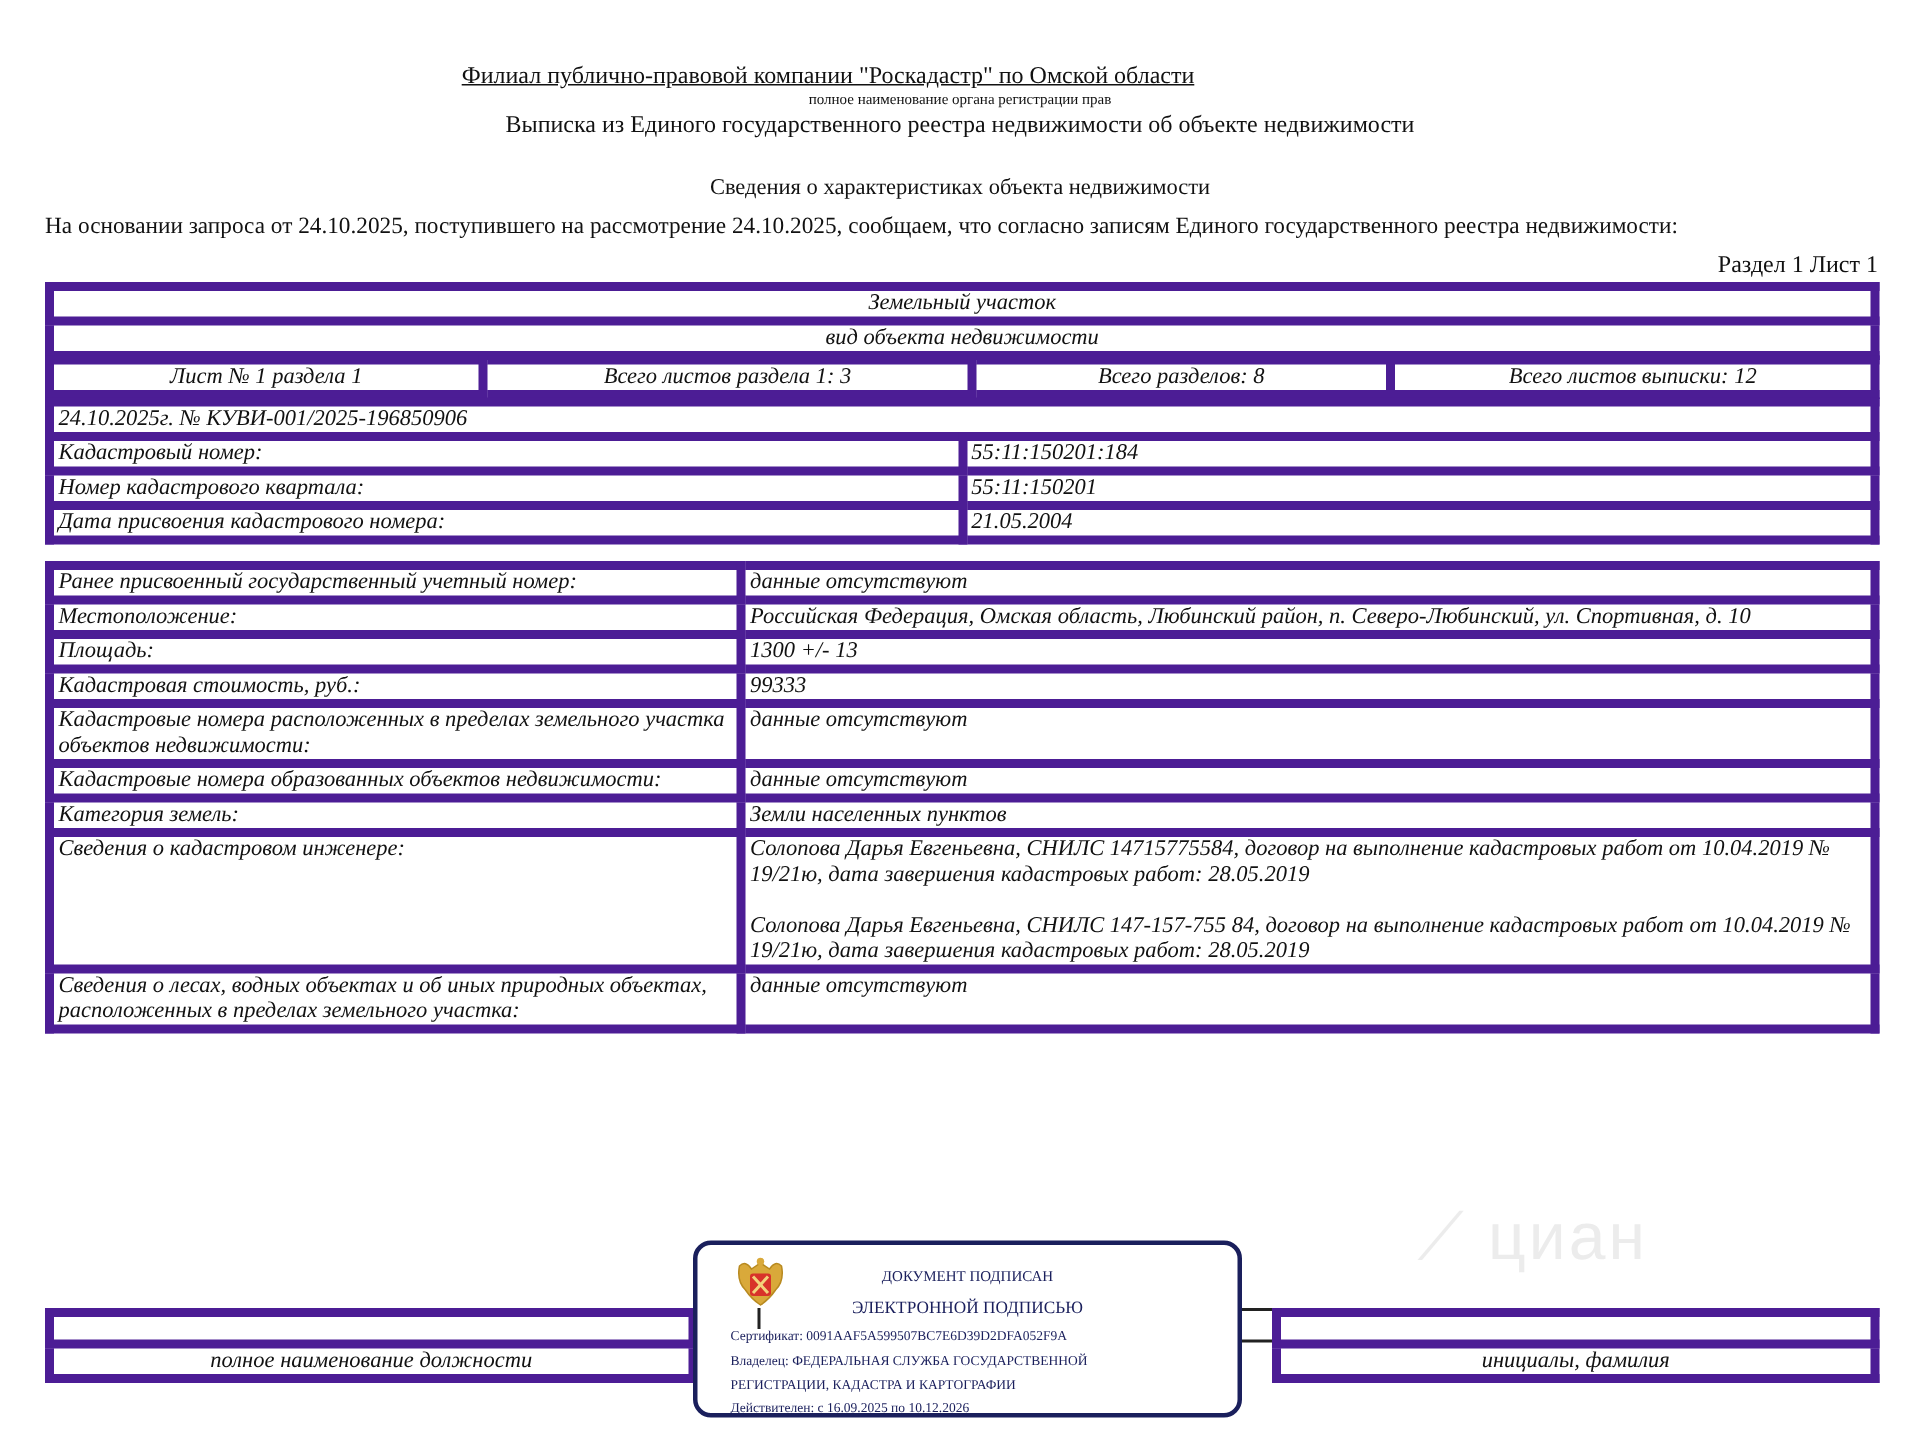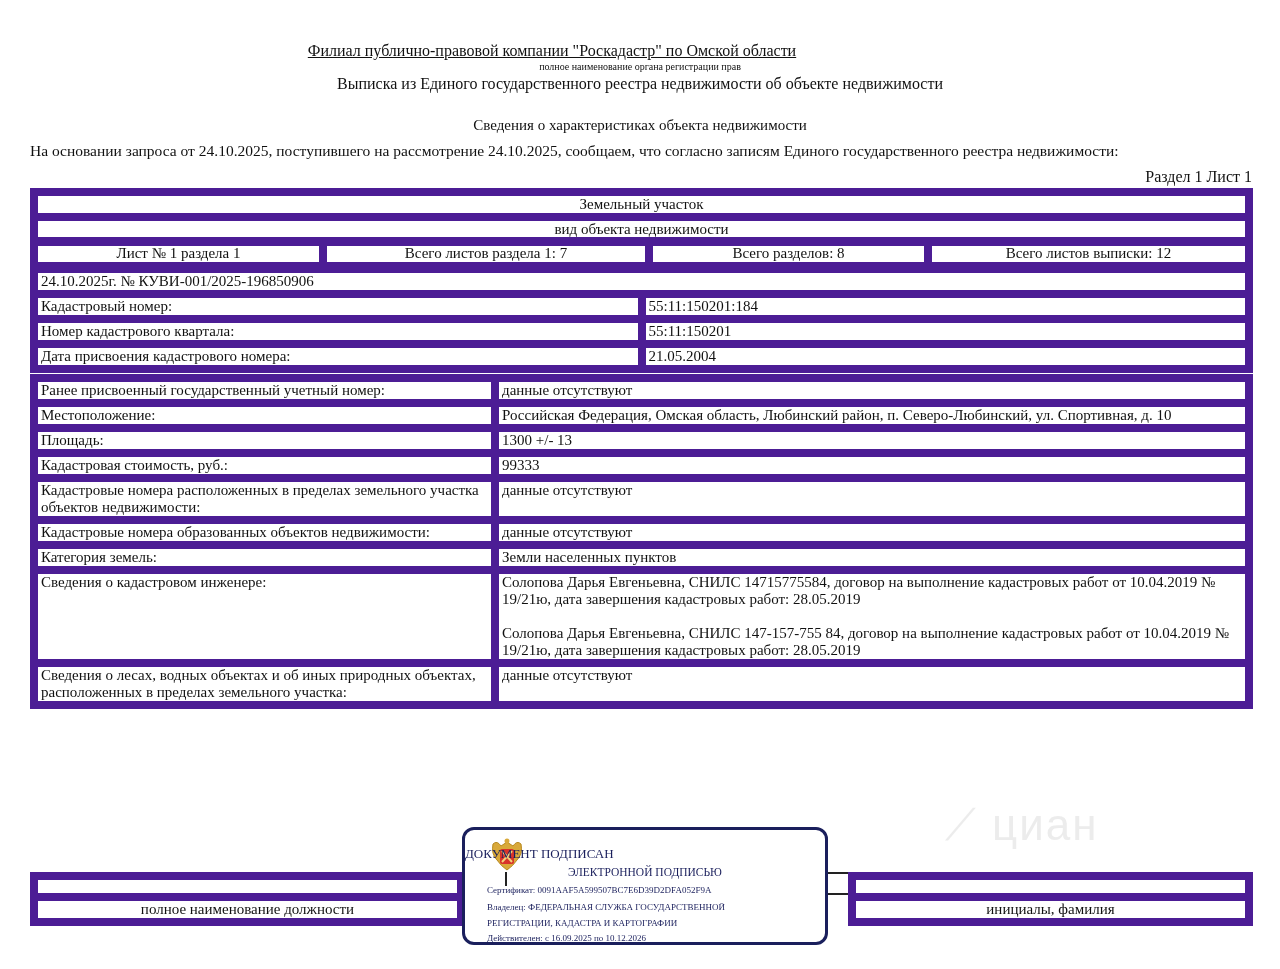--- a/index.html
+++ b/index.html
@@ -10,21 +10,21 @@
   }
   .abs { position: absolute; }
   #org-name { left: 0; width: 1104px; top: 42px; font-size: 16px; text-decoration: underline; text-align: center; }
   #org-caption { left: 0; width: 1280px; top: 61px; font-size: 10px; text-align: center; }
   #doc-title { left: 0; width: 1280px; top: 75px; font-size: 16px; text-align: center; }
   #section-title { left: 0; width: 1280px; top: 117px; font-size: 15px; text-align: center; }
   #basis { left: 30px; top: 142px; font-size: 15.5px; white-space: nowrap; }
   #section-ref { right: 28px; top: 168px; font-size: 16px; }
 
   table { border-collapse: collapse; position: absolute; left: 30px; width: 1223px; table-layout: fixed; }
-  td { border: 8px solid #4c1d95; padding: 0 3px; vertical-align: top; font-size: 15px; line-height: 17px; }
+  td { border: 6px solid #4c1d95; padding: 0 3px; vertical-align: top; font-size: 15px; line-height: 17px; font-style: italic; }
 
   #obj-type-table { top: 188px; }
   #obj-type-table td { text-align: center; height: 21px; }
 
   #sheet-info-table { top: 237px; }
   #sheet-info-table td { text-align: center; height: 22px; }
 
   #reg-table { top: 265px; }
   #reg-table td { height: 21px; }
 
@@ -41,21 +41,21 @@
   #sign-mid-line1 { top: 872px; left: 465px; width: 383px; height: 2px; background: #222; }
   #sign-mid-line2 { top: 893px; left: 465px; width: 383px; height: 2px; background: #222; }
 
   #stamp {
     top: 827px; left: 462px; width: 366px; height: 118px;
     border: 3px solid #1a1f5c; border-radius: 12px; background: #fff;
     font-family: "Liberation Serif", serif; color: #1a1f5c;
   }
   #stamp .emblem { position: absolute; left: 22px; top: 6px; width: 40px; height: 40px; }
   #stamp .emblem-line { position: absolute; left: 40px; top: 42px; width: 2px; height: 14px; background: #222; }
-  #stamp .l1 { position: absolute; left: 0; width: 360px; top: 16px; text-align: left; font-size: 13px; }
+  #stamp .l1 { position: absolute; left: 0; width: 360px; top: 16px; text-align: center; font-size: 10px; }
   #stamp .l2 { position: absolute; left: 0; width: 360px; top: 36px; text-align: center; font-size: 11.5px; }
   #stamp .l3 { position: absolute; left: 22px; top: 55px; font-size: 9px; }
   #stamp .l4 { position: absolute; left: 22px; top: 72px; font-size: 9px; }
   #stamp .l5 { position: absolute; left: 22px; top: 88px; font-size: 9px; }
   #stamp .l6 { position: absolute; left: 22px; top: 103px; font-size: 9px; }
   #stamp .sline { position: absolute; height: 2px; background: #222; }
 
   #watermark {
     top: 800px; left: 945px; width: 200px; height: 70px;
     color: rgba(200,200,200,0.35); font-family: "Liberation Sans", sans-serif;
@@ -80,21 +80,21 @@
   <tr>
         <td>вид объекта недвижимости</td>
       </tr>
 </tbody>
   </table>
 
 <table id="sheet-info-table">
   <tbody>
       <tr>
     <td style="width:289px">Лист № 1 раздела 1</td>
-    <td style="width:326px">Всего листов раздела 1: 7</td>
+    <td style="width:326px">Всего листов раздела 1: 3</td>
     <td style="width:279px">Всего разделов: 8</td>
     <td>Всего листов выписки: 12</td>
   </tr>
 </tbody>
   </table>
 
 <table id="reg-table">
   <tbody>
       <tr>
         <td colspan="2">24.10.2025г. № КУВИ-001/2025-196850906</td>

